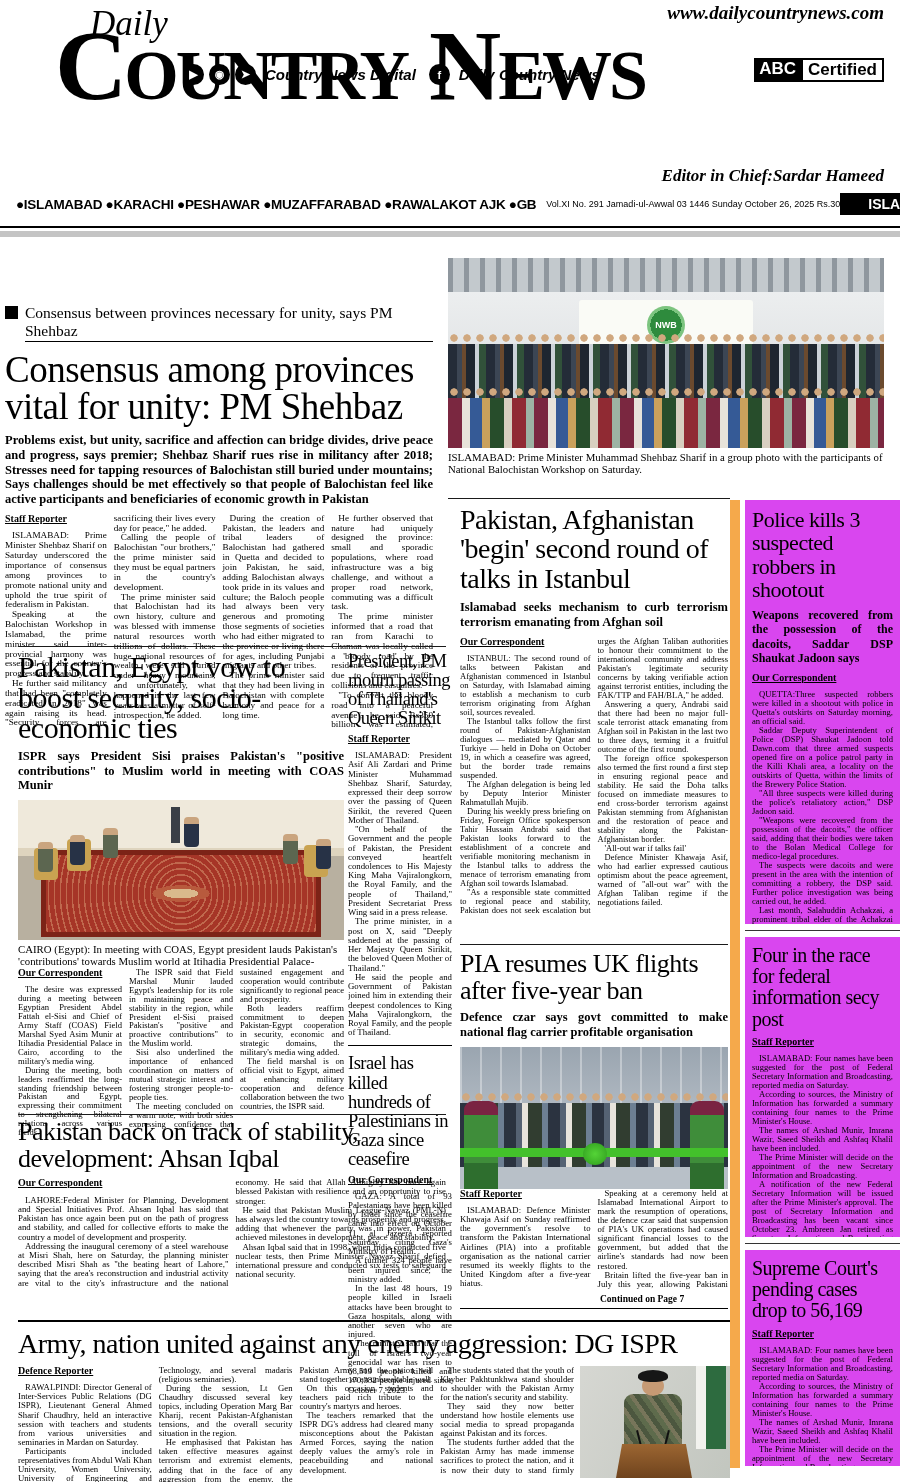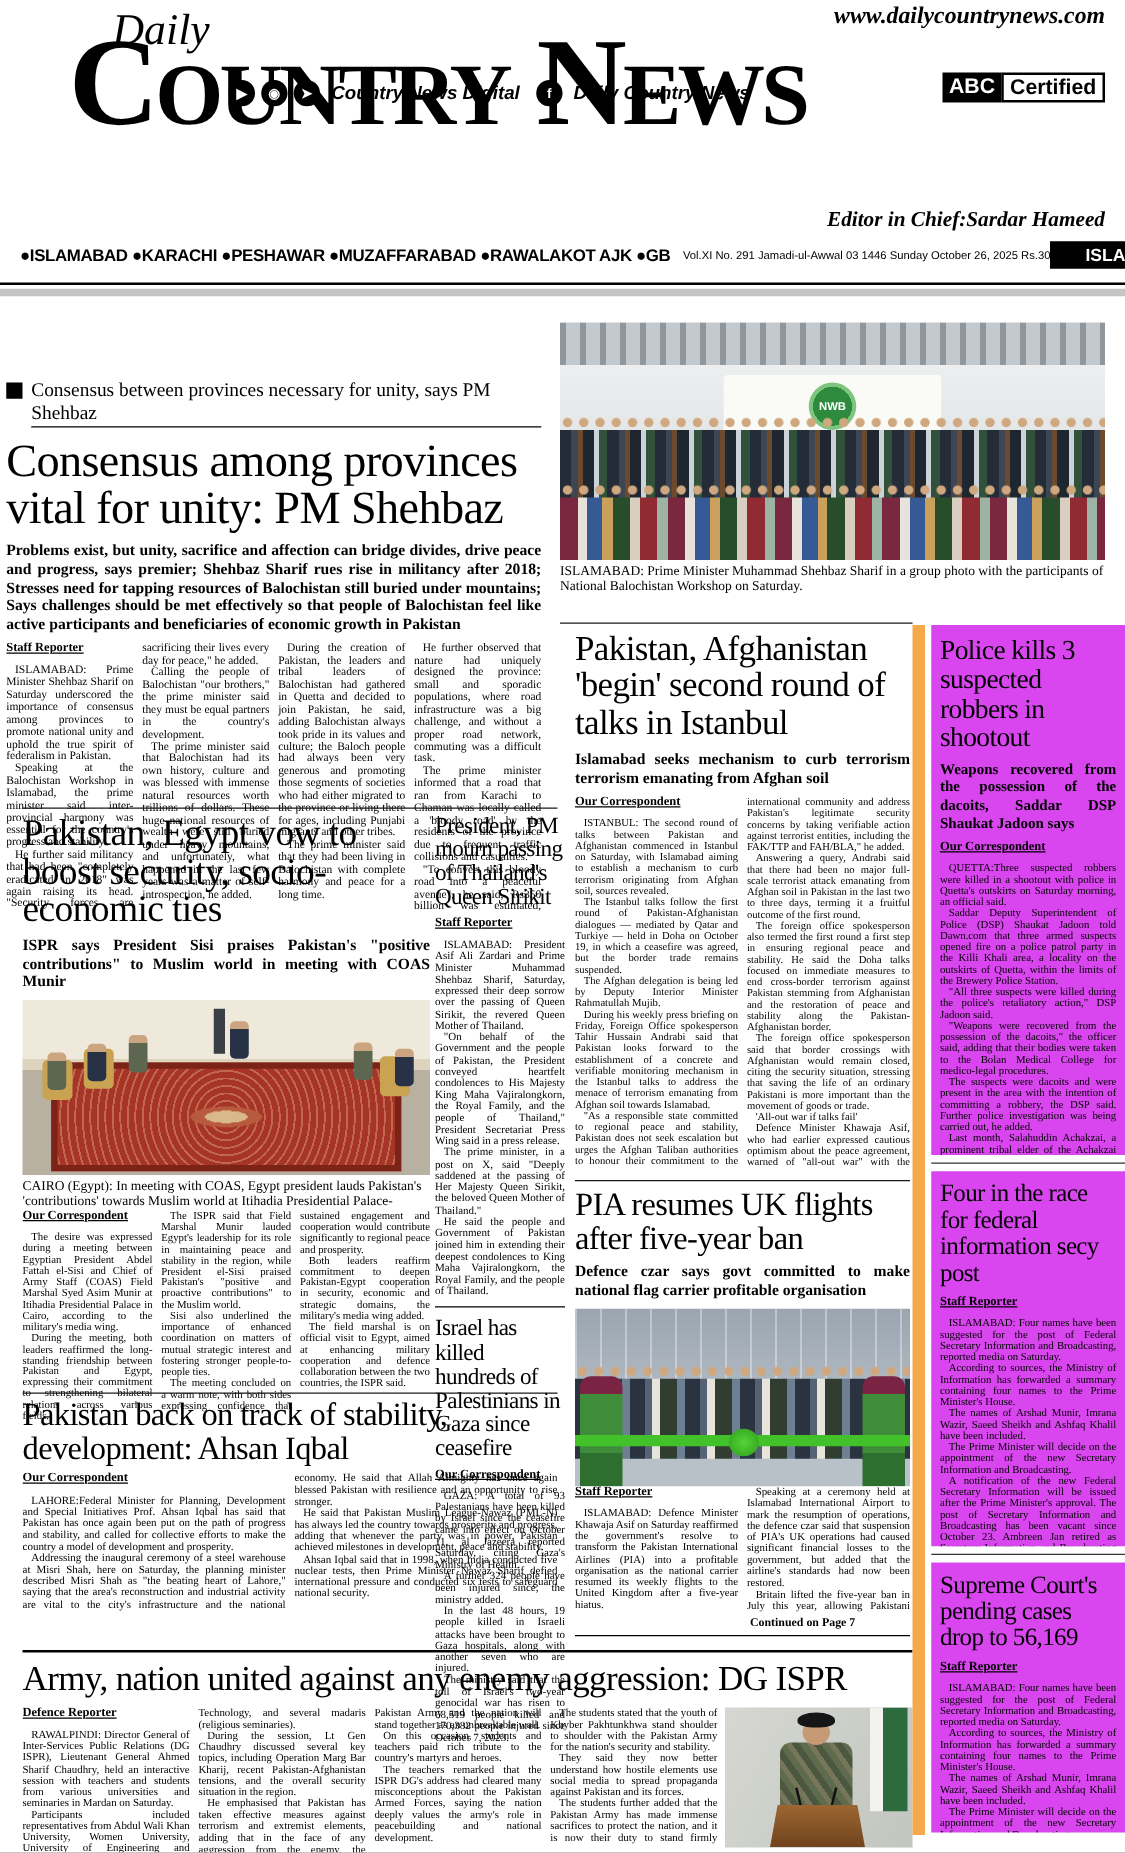--- a/index.html
+++ b/index.html
@@ -268,21 +268,20 @@
     <div class="cols" id="afghan-cols">
       <p class="byline">Our Correspondent</p>
       <div class="paras">
           <p>ISTANBUL: The second round of talks between Pakistan and Afghanistan commenced in Istanbul on Saturday, with Islamabad aiming to establish a mechanism to curb terrorism originating from Afghan soil, sources revealed.</p>
           <p>The Istanbul talks follow the first round of Pakistan-Afghanistan dialogues — mediated by Qatar and Turkiye — held in Doha on October 19, in which a ceasefire was agreed, but the border trade remains suspended.</p>
           <p>The Afghan delegation is being led by Deputy Interior Minister Rahmatullah Mujib.</p>
           <p>During his weekly press briefing on Friday, Foreign Office spokesperson Tahir Hussain Andrabi said that Pakistan looks forward to the establishment of a concrete and verifiable monitoring mechanism in the Istanbul talks to address the menace of terrorism emanating from Afghan soil towards Islamabad.</p>
           <p>"As a responsible state committed to regional peace and stability, Pakistan does not seek escalation but urges the Afghan Taliban authorities to honour their commitment to the international community and address Pakistan's legitimate security concerns by taking verifiable action against terrorist entities, including the FAK/TTP and FAH/BLA," he added.</p>
           <p>Answering a query, Andrabi said that there had been no major full-scale terrorist attack emanating from Afghan soil in Pakistan in the last two to three days, terming it a fruitful outcome of the first round.</p>
           <p>The foreign office spokesperson also termed the first round a first step in ensuring regional peace and stability. He said the Doha talks focused on immediate measures to end cross-border terrorism against Pakistan stemming from Afghanistan and the restoration of peace and stability along the Pakistan-Afghanistan border.</p>
-          <p>The foreign office spokesperson said that border crossings with Afghanistan would remain closed, citing the security situation, stressing that saving the life of an ordinary Pakistani is more important than the movement of goods or trade.</p>
           <p>'All-out war if talks fail'</p>
           <p>Defence Minister Khawaja Asif, who had earlier expressed cautious optimism about the peace agreement, warned of "all-out war" with the Afghan Taliban regime if the negotiations failed.</p>
         </div>
     </div>
   </section>
 
   <div class="divider" style="left:460px; top:944px; width:268px"></div>
 
   <section class="story-pia">
     <h2 class="h-md">PIA resumes UK flights after five-year ban</h2>
@@ -292,21 +291,21 @@
       <div class="heads-row" style="bottom:86px"></div>
       <div class="pia-crowd"></div>
       <div class="pia-attendant" style="left:4px"></div>
       <div class="pia-attendant" style="right:4px"></div>
       <div class="pia-ribbon"></div>
       <div class="pia-bow"></div>
     </div>
     <div class="cols" id="pia-cols">
       <p class="byline">Staff Reporter</p>
       <div class="paras">
-          <p>ISLAMABAD: Defence Minister Khawaja Asif on Saturday reaffirmed the government's resolve to transform the Pakistan International Airlines (PIA) into a profitable organisation as the national carrier resumed its weekly flights to the United Kingdom after a five-year hiatus.</p>
+          <p>ISLAMABAD: Defence Minister Khawaja Asif on Sunday reaffirmed the government's resolve to transform the Pakistan International Airlines (PIA) into a profitable organisation as the national carrier resumed its weekly flights to the United Kingdom after a five-year hiatus.</p>
           <p>Speaking at a ceremony held at Islamabad International Airport to mark the resumption of operations, the defence czar said that suspension of PIA's UK operations had caused significant financial losses to the government, but added that the airline's standards had now been restored.</p>
           <p>Britain lifted the five-year ban in July this year, allowing Pakistani airlines to</p>
         </div>
     </div>
     <p class="continued">Continued on Page 7</p>
   </section>
 
   <div class="divider" style="left:18px; top:1114px; width:428px"></div>
 
   <section class="story-ahsan">

